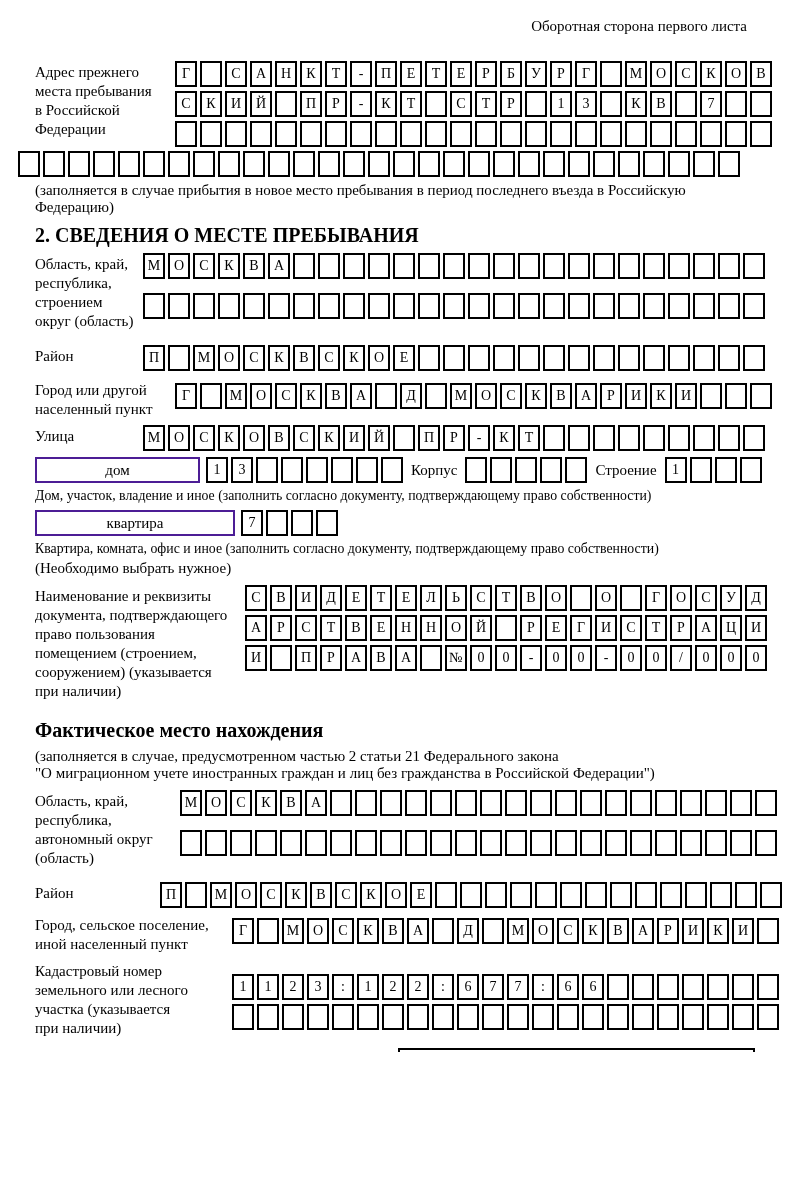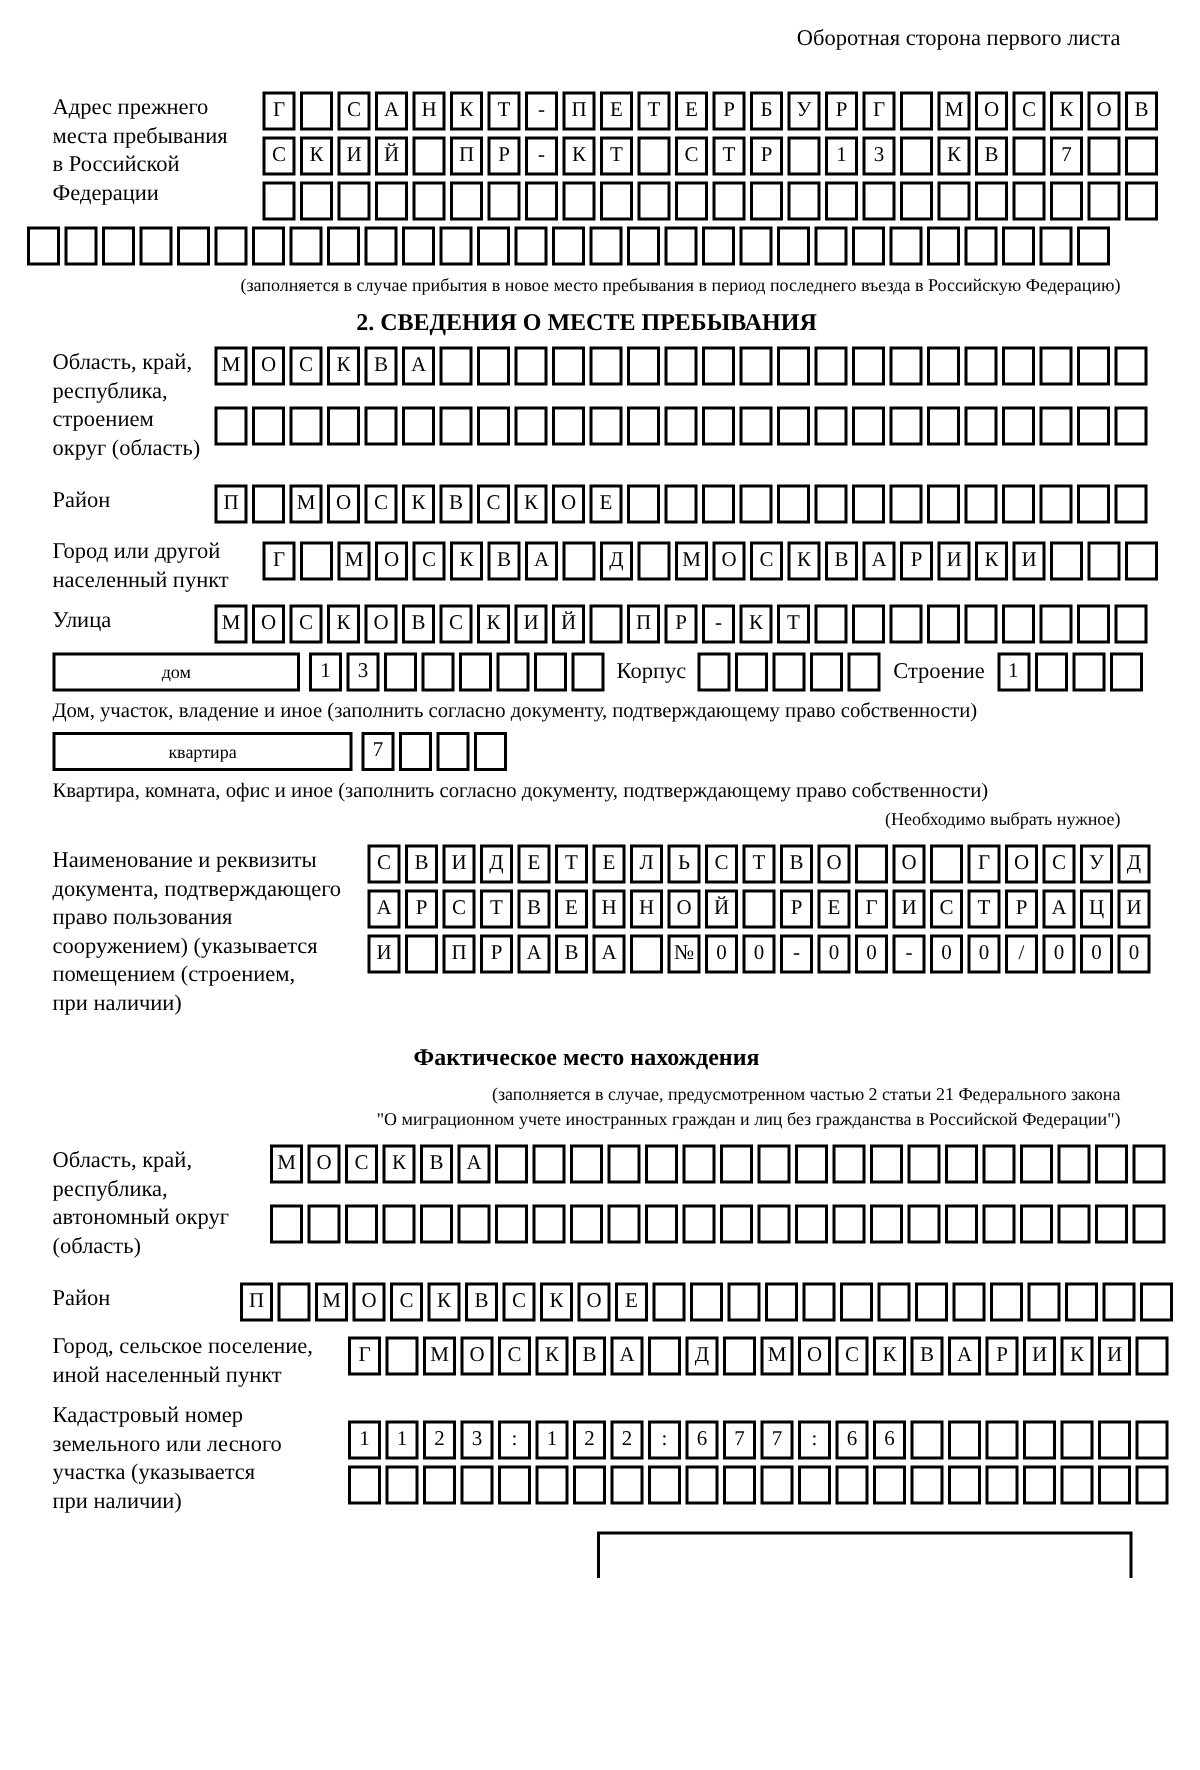--- a/index.html
+++ b/index.html
@@ -10,24 +10,24 @@
   
   .cellrow{display:flex;gap:3px;}
   .cell{flex:none;width:22px;height:26px;border:2px solid #000;box-sizing:border-box;
     display:flex;align-items:center;justify-content:center;
     font-size:14px;line-height:1;background:#fff;}
   .grid{display:flex;flex-direction:column;gap:4px;}
   .frow{display:flex;align-items:flex-start;font-family:Liberation Serif, serif;}
   .lbl{flex:none;font-size:15px;line-height:19px;padding-top:2px;}
   .w140{width:140px}.w108{width:108px}.w210{width:210px}.w145{width:145px}
   .w125{width:125px}.w197{width:197px}
-  .note{width:712px;text-align:right;font-size:12px;line-height:17px;}
-  .sec-title{width:712px;text-align:center;font-weight:bold;font-size:16px;}
-  .widebox{flex:none;border:2px solid #000000;height:26px;box-sizing:border-box;
-    display:flex;align-items:center;justify-content:center;font-size:12px;}
+  .note{width:712px;text-align:left;font-size:15px;line-height:17px;}
+  .sec-title{width:712px;text-align:left;font-weight:bold;font-size:20px;}
+  .widebox{flex:none;border:2px solid #4c1d95;height:26px;box-sizing:border-box;
+    display:flex;align-items:center;justify-content:center;font-size:15px;}
   .dom-box{width:165px}.kv-box{width:200px}
   .houserow{display:flex;align-items:center;font-size:15px;}
   .inline-lbl{margin:0 8px;}
   .caption{font-size:13.8px;margin-top:5px;}
   .stayrow{display:flex;align-items:center;font-size:15px;}
   .chk{flex:none;width:22px;height:26px;border:2px solid #000;box-sizing:border-box;
     display:flex;align-items:center;justify-content:center;font-size:15px;}
   .confirm-wrap{width:432px;margin-left:325px;display:flex;flex-direction:column;align-items:center;}
   .confirm-box{width:357px;height:177px;border:2px solid #000;box-sizing:border-box;background:#fff;}
   .mt4{margin-top:4px}.mt5{margin-top:5px}.mt6{margin-top:6px}.mt8{margin-top:8px}
@@ -367,22 +367,22 @@
   </div>
   <div class="caption">Квартира, комната, офис и иное (заполнить согласно документу, подтверждающему право собственности)</div>
 
   <div class="note" style="margin-top:3px">(Необходимо выбрать нужное)</div>
 
   <div class="frow mt8">
     <div class="lbl w210">
       <div>Наименование и реквизиты</div>
       <div>документа, подтверждающего</div>
       <div>право пользования</div>
+      <div>помещением (строением,</div>
       <div>сооружением) (указывается</div>
-      <div>помещением (строением,</div>
       <div>при наличии)</div>
     </div>
     <div class="grid">
       <div class="cellrow">
           <span class="cell">С</span>
           <span class="cell">В</span>
           <span class="cell">И</span>
           <span class="cell">Д</span>
           <span class="cell">Е</span>
           <span class="cell">Т</span>

